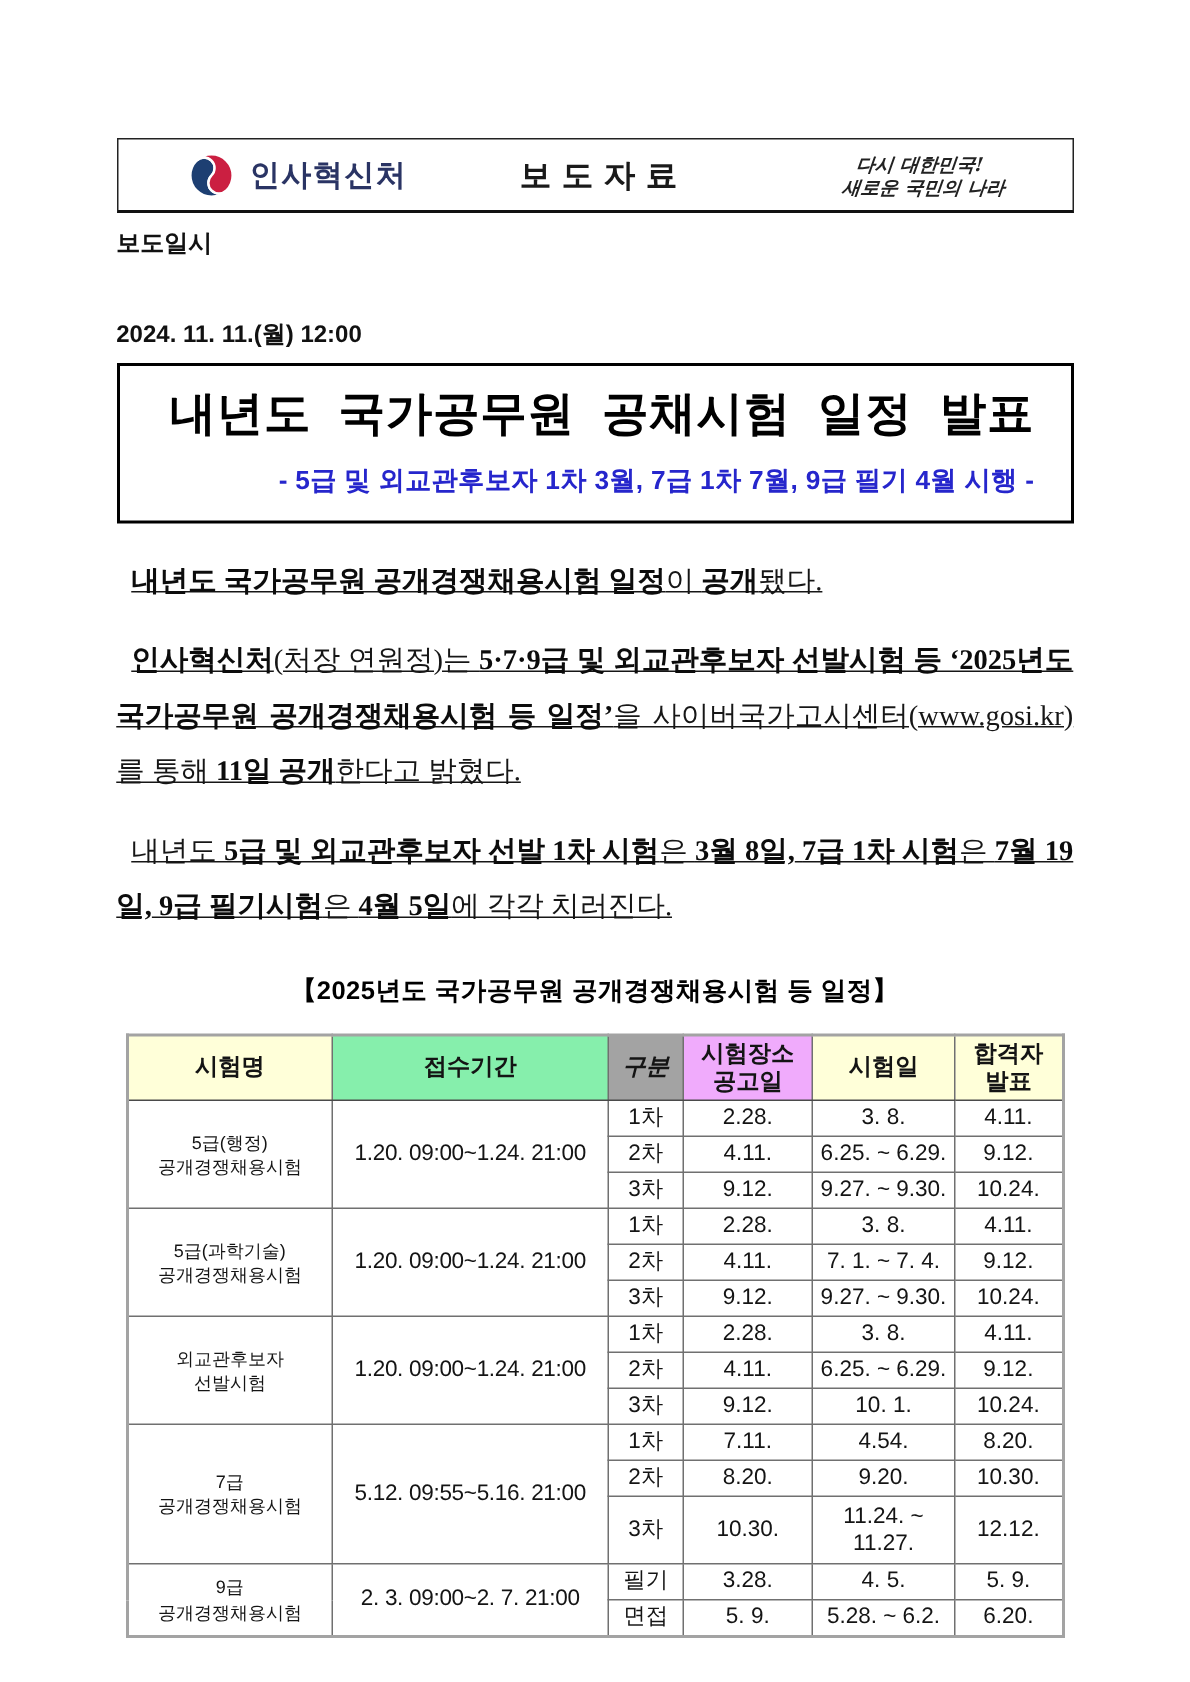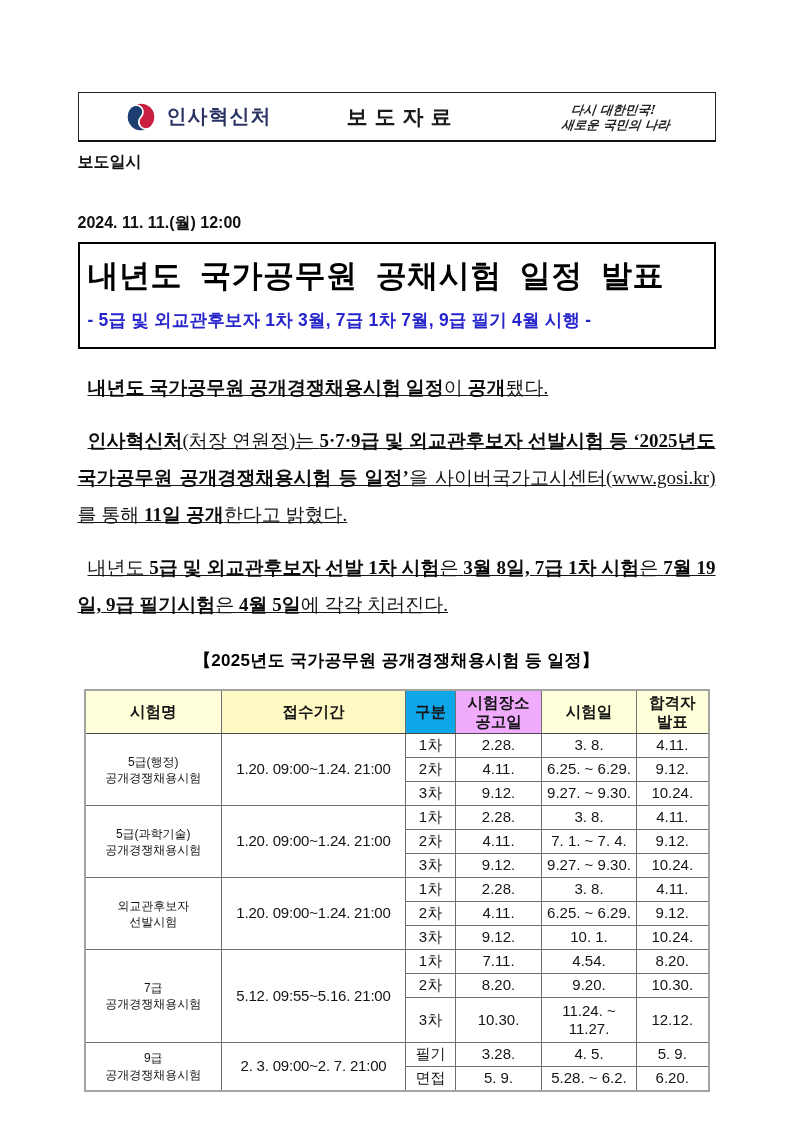--- a/index.html
+++ b/index.html
@@ -45,22 +45,22 @@
   
   .release-row {
     display: flex; justify-content: flex-end; align-items: baseline;
     gap: 40px; margin: 10px 4px 8px 0;
     font-size: 16px; font-weight: 700; color: #111; flex-direction: column;
   }
 
   
   .title-box {
     border: 2.5px solid #000;
-    text-align: left;
-    padding: 13px 8px 15px;
+    text-align: right;
+    padding: 13px 24px 15px;
   }
   .main-title {
     font-size: 31px; font-weight: 800; color: #000;
     letter-spacing: 0.5px; word-spacing: 9px; line-height: 1.25;
   }
   .sub-title {
     margin-top: 12px; font-size: 17.5px; font-weight: 700;
     letter-spacing: 0.2px;
   }
 
@@ -155,22 +155,22 @@
       <col style="width:137px">
         <col style="width:184px">
         <col style="width:50px">
       <col style="width:86px">
         <col style="width:95px">
         <col style="width:72px">
     </colgroup>
     <thead>
       <tr>
         <th style="background: rgb(255, 255, 217);">시험명</th>
-        <th style="background: #fef9c3;">접수기간</th>
-        <th style="background: #0ea5e9;">구분</th>
+        <th style="background: #86efac;">접수기간</th>
+        <th style="background: #a3a3a3; font-style: italic;">구분</th>
         <th style="background: #f0abfc;">시험장소
 공고일</th>
         <th style="background: rgb(255, 255, 217);">시험일</th>
         <th style="background: rgb(255, 255, 217);">합격자
 발표</th>
       </tr>
     </thead>
     <tbody>
 
       <tr class="group-start">

